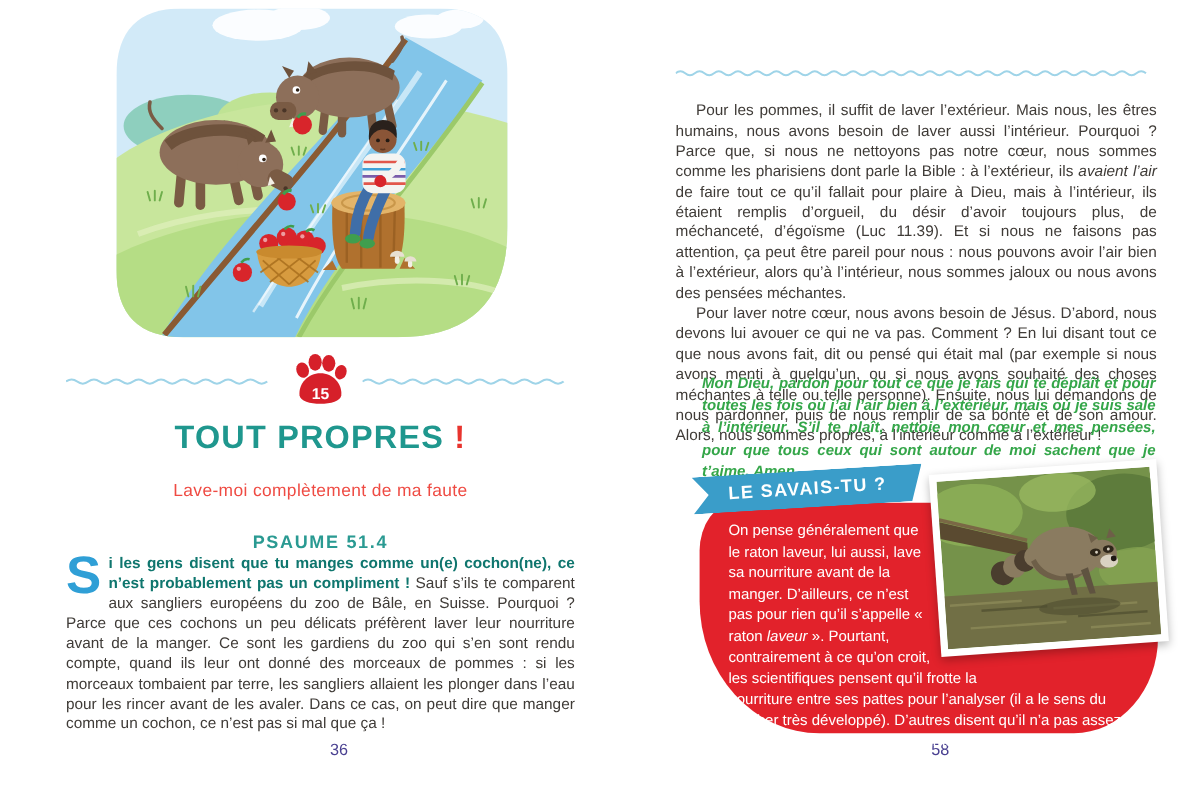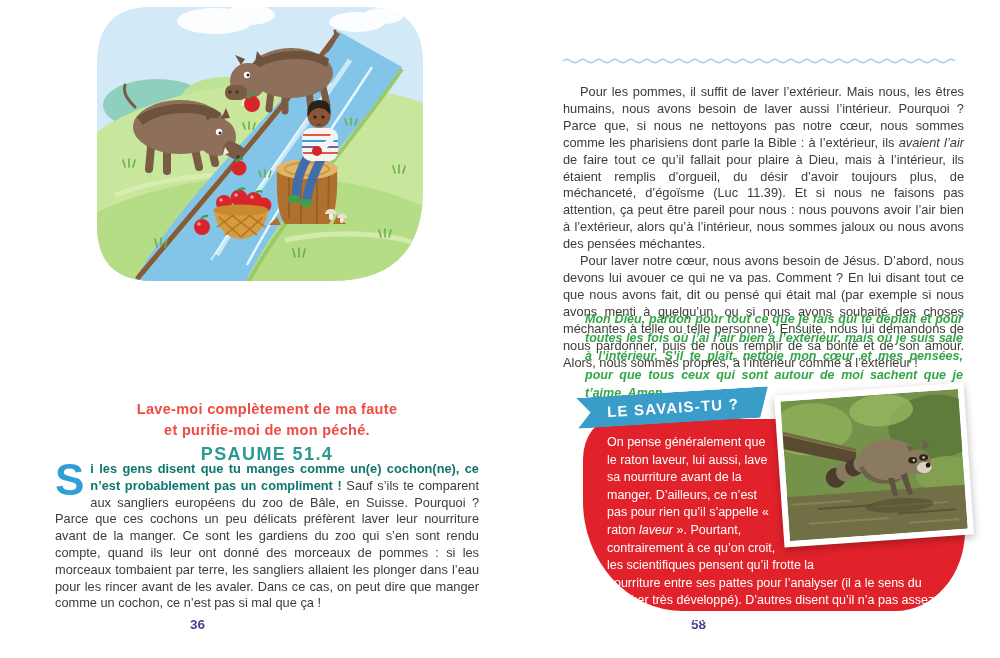--- a/index.html
+++ b/index.html
@@ -9,29 +9,29 @@
 
   
   .illus{left:95px;top:5px;width:330px;height:278px;}
   .paw-row{left:55px;top:292px;width:424px;height:52px;display:flex;align-items:center;gap:8px;}
   .wave{flex:1;height:10px;}
   .paw{width:54px;height:50px;flex:0 0 auto;}
   .title{left:55px;top:349px;width:424px;margin:0;text-align:center;
          font-size:27px;font-weight:bold;letter-spacing:1px;color:#1f978e;}
   .title .excl{color:#e8342e;}
   .verse{left:55px;top:399px;width:424px;text-align:center;color:#ef4b43;
-         font-weight:bold;font-size:14.5px;line-height:21px;letter-spacing:.3px;}
+         font-weight:normal;font-size:14.5px;line-height:21px;letter-spacing:.3px;}
   .ref{left:55px;top:444px;width:424px;text-align:center;color:#2a9a92;
-       font-weight:bold;font-size:18px;letter-spacing:1.4px;}
+       font-weight:bold;font-size:15px;letter-spacing:1.4px;}
   .lbody{left:55px;top:461px;width:424px;margin:0;font-size:12.8px;line-height:16.8px;
          text-align:justify;}
   .dropcap{float:left;font-size:44px;line-height:34px;font-weight:bold;color:#2f9fd6;
            margin:2px 6px 0 0;}
   .lead{color:#0f766e;}
-  .pn{font-weight:bold;font-size:13.5px;color:#4a4191;text-align:left;width:100px;top:617px;}
+  .pn{font-weight:normal;font-size:13.5px;color:#4a4191;text-align:right;width:100px;top:617px;}
   .pn-l{left:190px;}
   .pn-r{left:691px;}
 
   
   .wave-top{left:563px;top:56px;width:401px;height:10px;}
   .rcol{left:563px;top:69px;width:401px;margin-top:15px;}
   .para{margin:0;font-size:12.8px;line-height:16.9px;text-align:justify;text-indent:17px;}
   .prayer{left:585px;top:310px;width:378px;font-size:12.5px;line-height:18.6px;
           font-weight:bold;font-style:italic;color:#34a649;text-align:justify;}
   .blob{left:583px;top:419px;width:382px;height:192px;background:#e2222b;
@@ -217,25 +217,43 @@
         </g>
         <g>
           <circle cx="107" cy="222" r="8" fill="#d8252b"></circle>
           <circle cx="104" cy="219" r="1.8" fill="#ffffff" opacity="0.55"></circle>
           <path d="M106,214 q3,-4 7,-3" stroke="#3f9e4e" stroke-width="2.2" fill="none"></path>
         </g>
       </g>
     </svg>
   </div>
 
-
+  <div class="abs paw-row">
+    <svg class="wave" viewBox="0 0 152 10" preserveAspectRatio="none">
+      <path d="M0 5 q4 -3.4 8 0 t8 0 t8 0 t8 0 t8 0 t8 0 t8 0 t8 0 t8 0 t8 0 t8 0 t8 0 t8 0 t8 0 t8 0 t8 0 t8 0 t8 0" fill="none" stroke="#9fd4e8" stroke-width="1.6"></path>
+    </svg>
+    <svg class="paw" viewBox="0 0 62 56">
+      <g fill="#d6202a">
+        <ellipse cx="14" cy="17" rx="6" ry="7.5" transform="rotate(-18 14 17)"></ellipse>
+        <ellipse cx="26" cy="9.5" rx="6.3" ry="8"></ellipse>
+        <ellipse cx="39" cy="10.5" rx="6.3" ry="8"></ellipse>
+        <ellipse cx="50.5" cy="19" rx="5.5" ry="7" transform="rotate(18 50.5 19)"></ellipse>
+        <path d="M31,20 C19,20 10,30 11,41 C12,52 50,52 51,41 C52,30 43,20 31,20 Z"></path>
+      </g>
+      <text x="31" y="45" text-anchor="middle" font-size="15" font-weight="bold" fill="#ffffff">15</text>
+    </svg>
+    <svg class="wave" viewBox="0 0 152 10" preserveAspectRatio="none">
+      <path d="M0 5 q4 -3.4 8 0 t8 0 t8 0 t8 0 t8 0 t8 0 t8 0 t8 0 t8 0 t8 0 t8 0 t8 0 t8 0 t8 0 t8 0 t8 0 t8 0 t8 0" fill="none" stroke="#9fd4e8" stroke-width="1.6"></path>
+    </svg>
+  </div>
+
+  <h1 class="abs title"><span>TOUT PROPRES</span><span class="excl"> !</span></h1>
 
   <div class="abs verse">
     <div>Lave-moi complètement de ma faute</div>
-    <div>et purifie-moi de mon péché.</div>
   </div>
   <div class="abs ref">PSAUME 51.4</div>
 
   <p class="abs lbody"><span class="dropcap">S</span><b class="lead">i les gens disent que tu manges comme un(e) cochon(ne), ce n’est probablement pas un compliment !</b> <span>Sauf s’ils te comparent aux sangliers européens du zoo de Bâle, en Suisse. Pourquoi ? Parce que ces cochons un peu délicats préfèrent laver leur nourriture avant de la manger. Ce sont les gardiens du zoo qui s’en sont rendu compte, quand ils leur ont donné des morceaux de pommes : si les morceaux tombaient par terre, les sangliers allaient les plonger dans l’eau pour les rincer avant de les avaler. Dans ce cas, on peut dire que manger comme un cochon, ce n’est pas si mal que ça !</span></p>
 
   <div class="abs pn pn-l">36</div>
 
   <svg class="abs wave-top" viewBox="0 0 401 10" preserveAspectRatio="none">
     <path d="M0 5 q4 -3.4 8 0 t8 0 t8 0 t8 0 t8 0 t8 0 t8 0 t8 0 t8 0 t8 0 t8 0 t8 0 t8 0 t8 0 t8 0 t8 0 t8 0 t8 0 t8 0 t8 0 t8 0 t8 0 t8 0 t8 0 t8 0 t8 0 t8 0 t8 0 t8 0 t8 0 t8 0 t8 0 t8 0 t8 0 t8 0 t8 0 t8 0 t8 0 t8 0 t8 0 t8 0 t8 0 t8 0 t8 0 t8 0 t8 0 t8 0 t8 0 t8 0" fill="none" stroke="#9fd4e8" stroke-width="1.6"></path>
   </svg>

